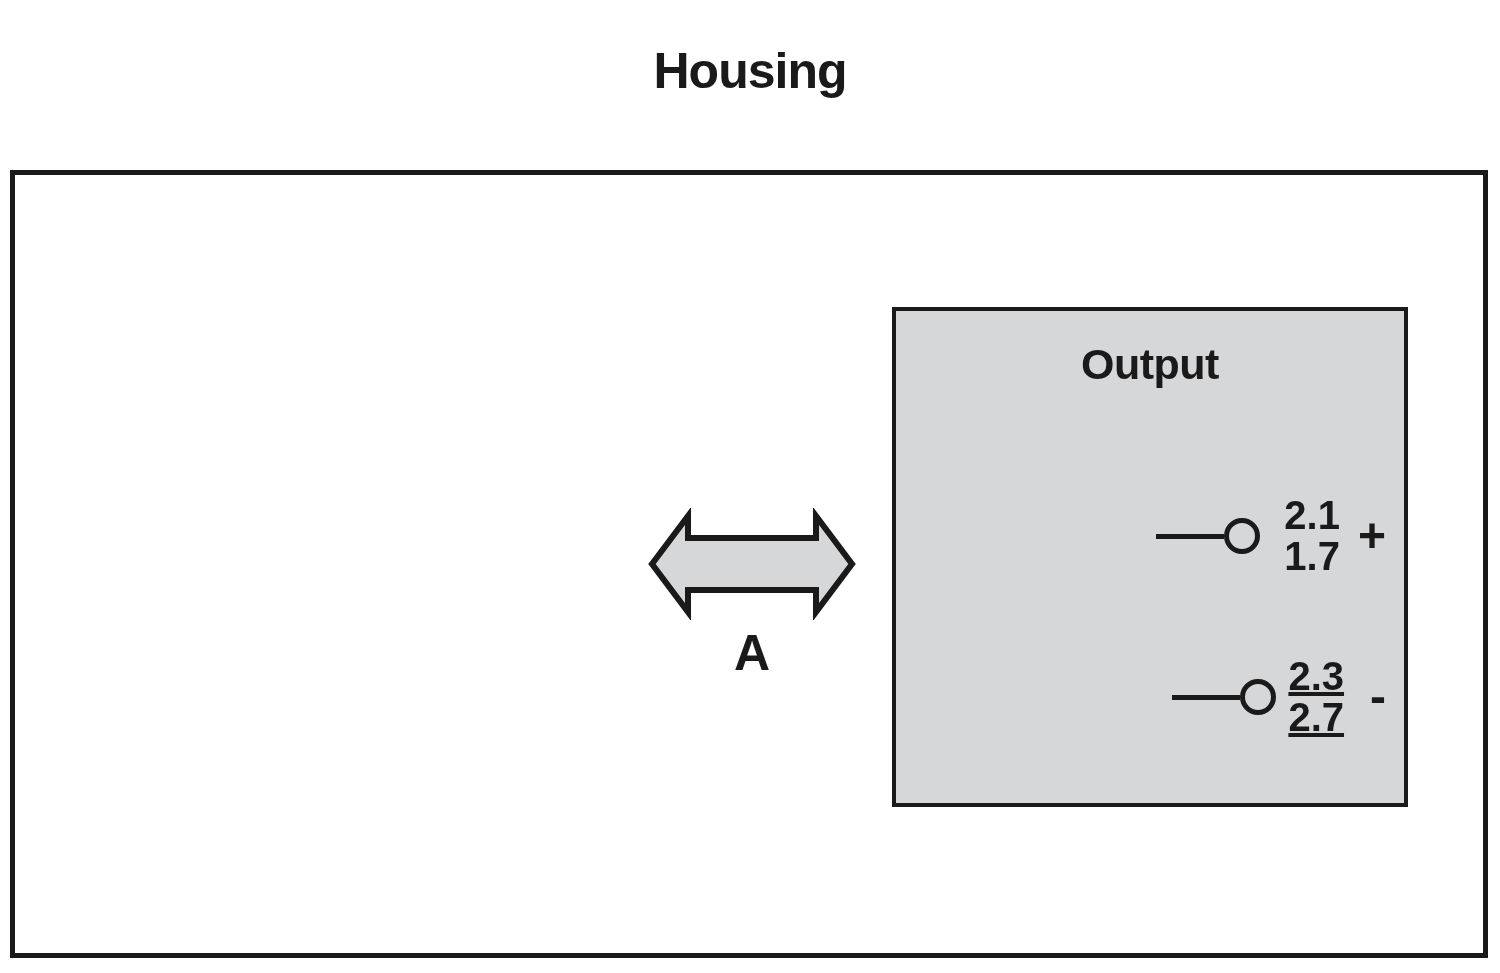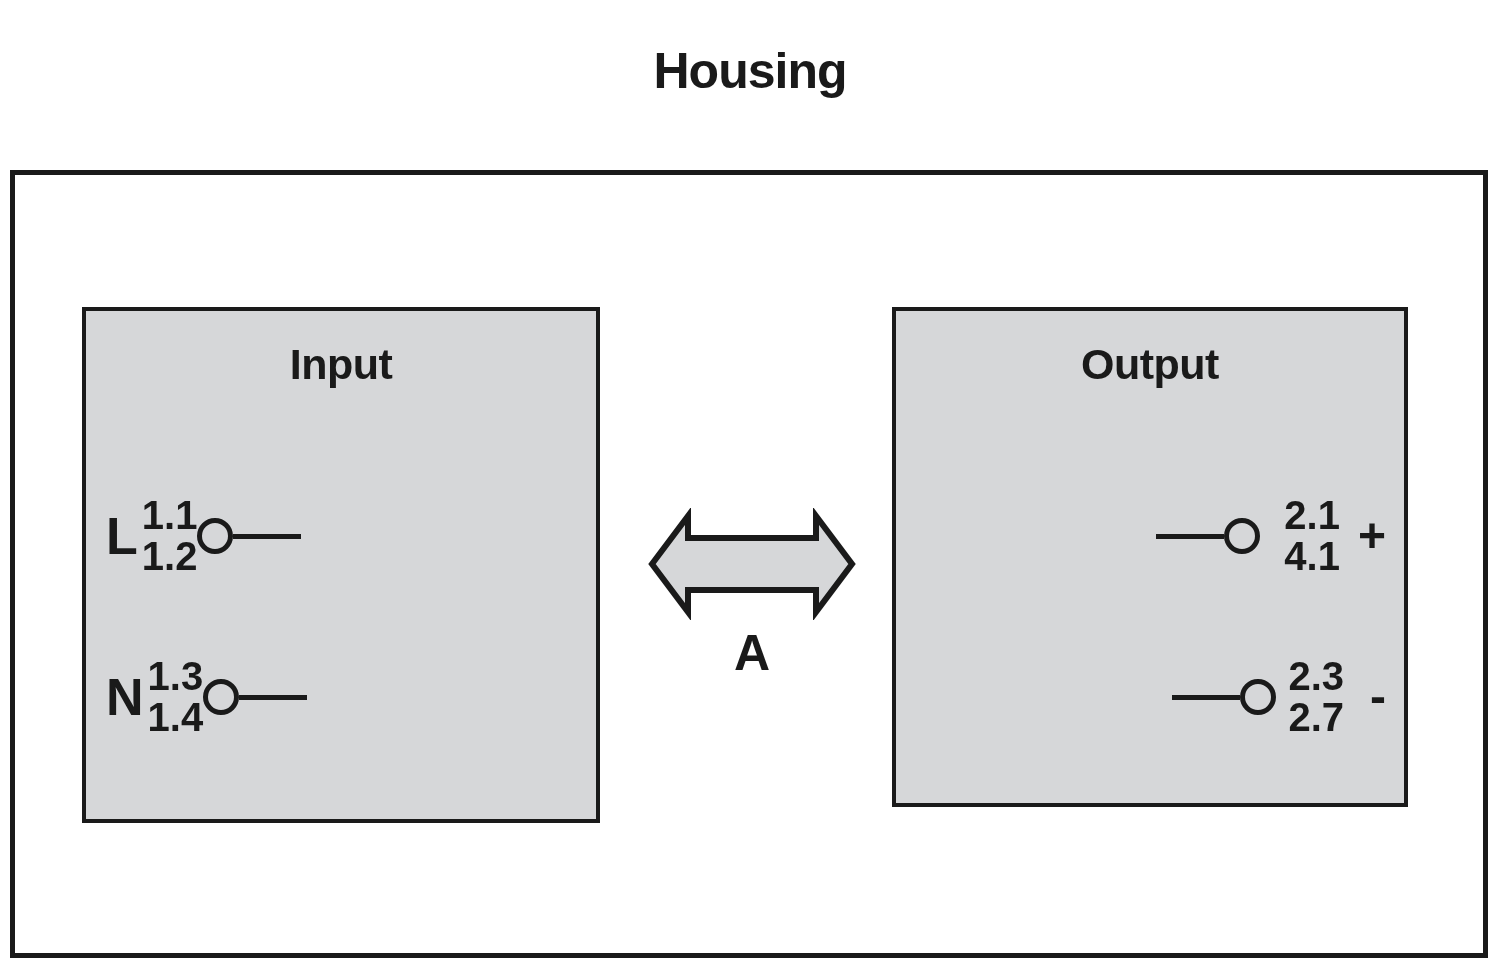--- a/index.html
+++ b/index.html
@@ -157,69 +157,42 @@
 </style>
 </head>
 <body>
 
 <div id="stage">
 
   <div class="title">Housing</div>
 
   <div class="housing-box"></div>
 
-  <div class="block block-input">
-    <div class="block-heading">Input</div>
-
-    <div class="terminal terminal-in" style="top:170px;">
-      <div class="phase-letter">L</div>
-      <div class="pin-stack">
-        <span>1.1</span>
-        <span>1.2</span>
-      </div>
-      <div class="sym">
-        <div class="sym-circle"></div>
-        <div class="sym-lead"></div>
-      </div>
-    </div>
-
-    <div class="terminal terminal-in" style="top:331px;">
-      <div class="phase-letter">N</div>
-      <div class="pin-stack">
-        <span>1.3</span>
-        <span>1.4</span>
-      </div>
-      <div class="sym">
-        <div class="sym-circle"></div>
-        <div class="sym-lead"></div>
-      </div>
-    </div>
-  </div>
 
   <div class="block block-output">
     <div class="block-heading">Output</div>
 
     <div class="terminal terminal-out" style="top:170px;">
       <div class="sym">
         <div class="sym-lead"></div>
         <div class="sym-circle"></div>
       </div>
       <div class="pin-stack" style="margin-left:12px;">
         <span>2.1</span>
-        <span>4.1</span>
+        <span>1.7</span>
       </div>
       <div class="polarity">+</div>
     </div>
 
     <div class="terminal terminal-out" style="top:331px;">
       <div class="sym">
         <div class="sym-lead"></div>
         <div class="sym-circle"></div>
       </div>
-      <div class="pin-stack" style="margin-left:0;">
+      <div class="pin-stack" style="margin-left:0;text-decoration:underline;">
         <span>2.3</span>
         <span>2.7</span>
       </div>
       <div class="polarity polarity-minus">-</div>
     </div>
   </div>
 
   <div class="arrow-wrap">
     <svg width="208" height="112" viewBox="0 0 208 112" xmlns="http://www.w3.org/2000/svg">
       <polygon points="4,56 40,8 40,30 168,30 168,8 204,56 168,104 168,82 40,82 40,104" fill="#d6d7d9" stroke="#1a1a1a" stroke-width="6" stroke-linejoin="miter"></polygon>

